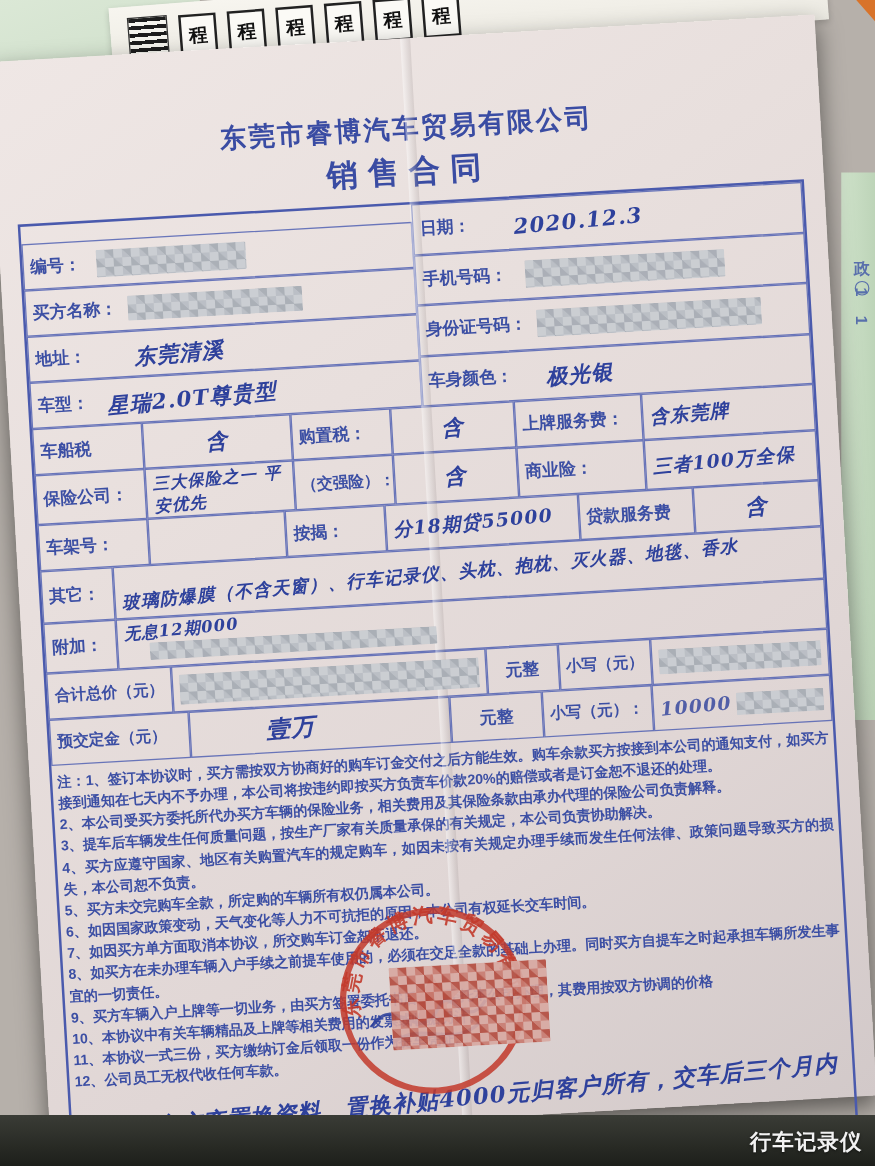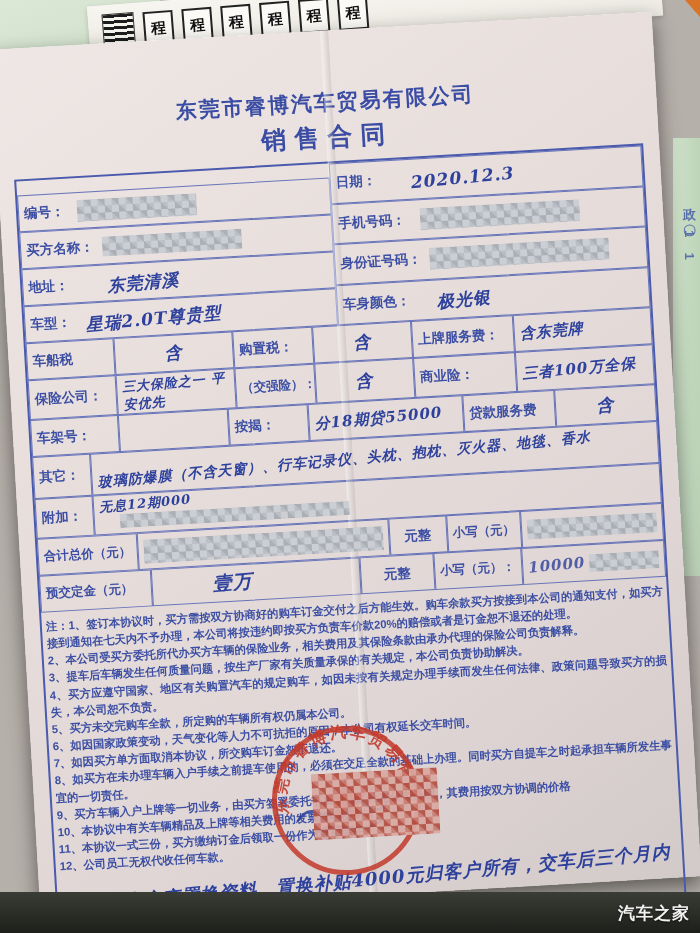--- a/index.html
+++ b/index.html
@@ -283,14 +283,14 @@
       <text font-size="16" font-weight="bold" fill="#c23a2c" opacity="0.9" letter-spacing="3">
         <textPath href="#ringPath" startOffset="2">东莞市睿博汽车贸易有限公司</textPath>
       </text>
       <path d="M30 98 C 50 70, 66 118, 84 86 C 94 66, 104 108, 122 82 M46 112 C 70 94, 92 120, 116 100" fill="none" stroke="#2d3f9b" stroke-width="2.6" opacity="0.85"></path>
     </svg>
   </div>
   <div class="mosaic red stamp-mosaic"></div>
 </div>
 
 <div class="bg-dark-bottom">
-  <span class="watermark">汽车之家</span>
+  <span class="watermark">行车记录仪</span>
 </div>
 
 </body></html>

